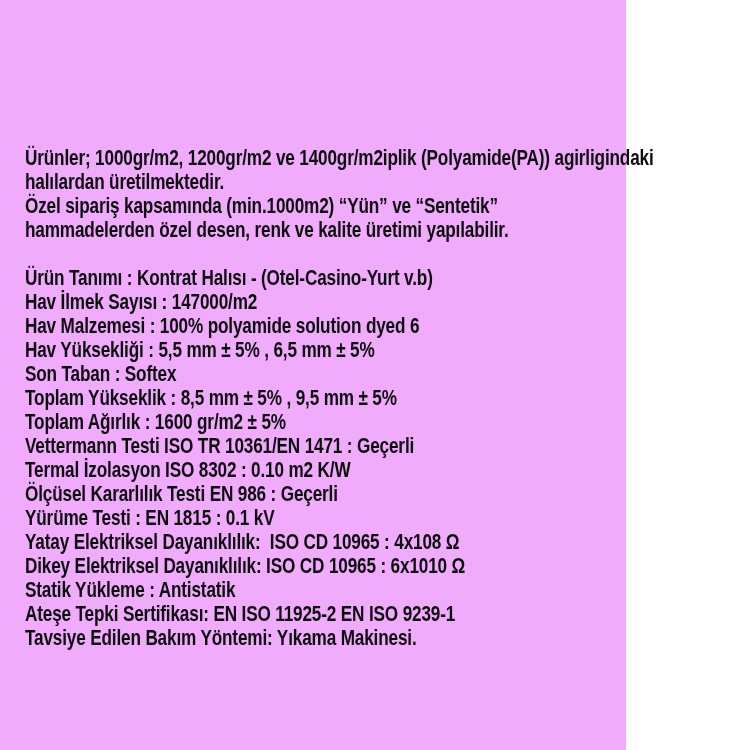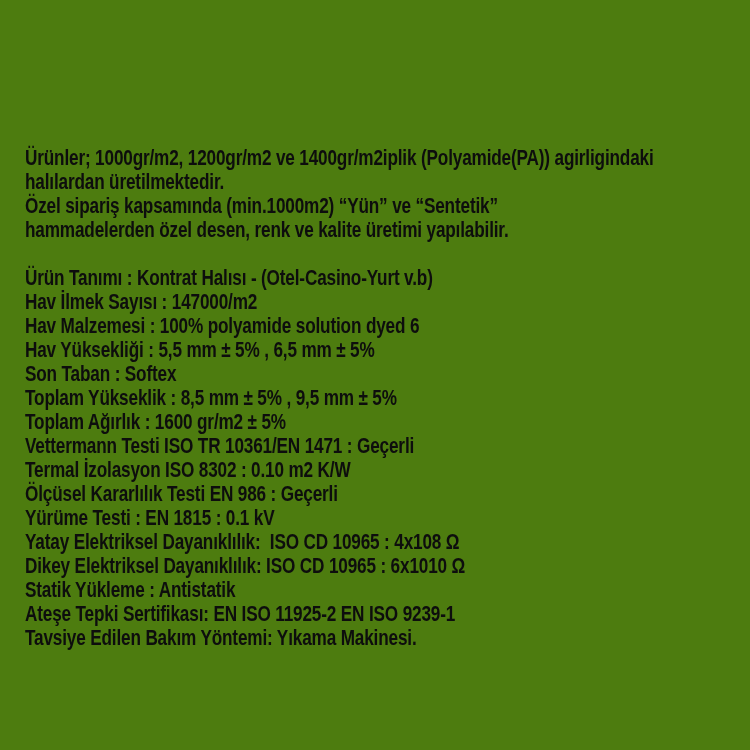--- a/index.html
+++ b/index.html
@@ -8,23 +8,23 @@
     }
     body {
       width: 750px;
       height: 750px;
       background: #ffffff;
       overflow: hidden;
       font-family: "Liberation Sans", sans-serif;
     }
     .page {
       position: relative;
-      width: 750px;
+      width: 626px;
       height: 750px;
-      background: #4d7c0f;
+      background: #f0abfc;
     }
     .textblock {
       position: absolute;
       left: 25px;
       top: 146px;
       width: 940px;
       transform: scaleX(0.78);
       transform-origin: 0 0;
       color: #0d0d0d;
       font-weight: bold;

